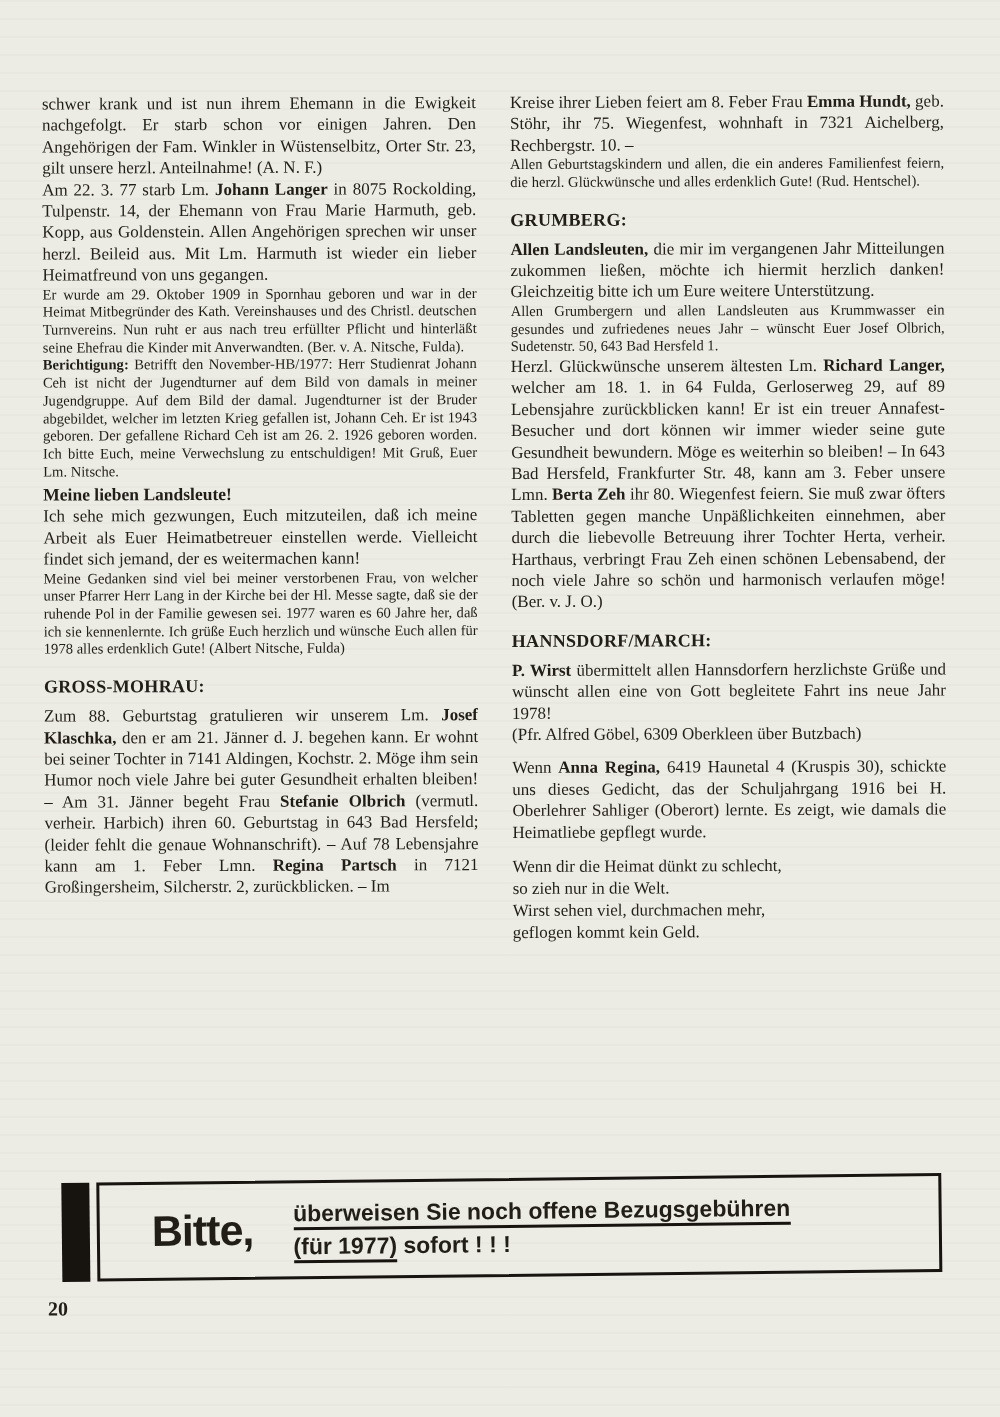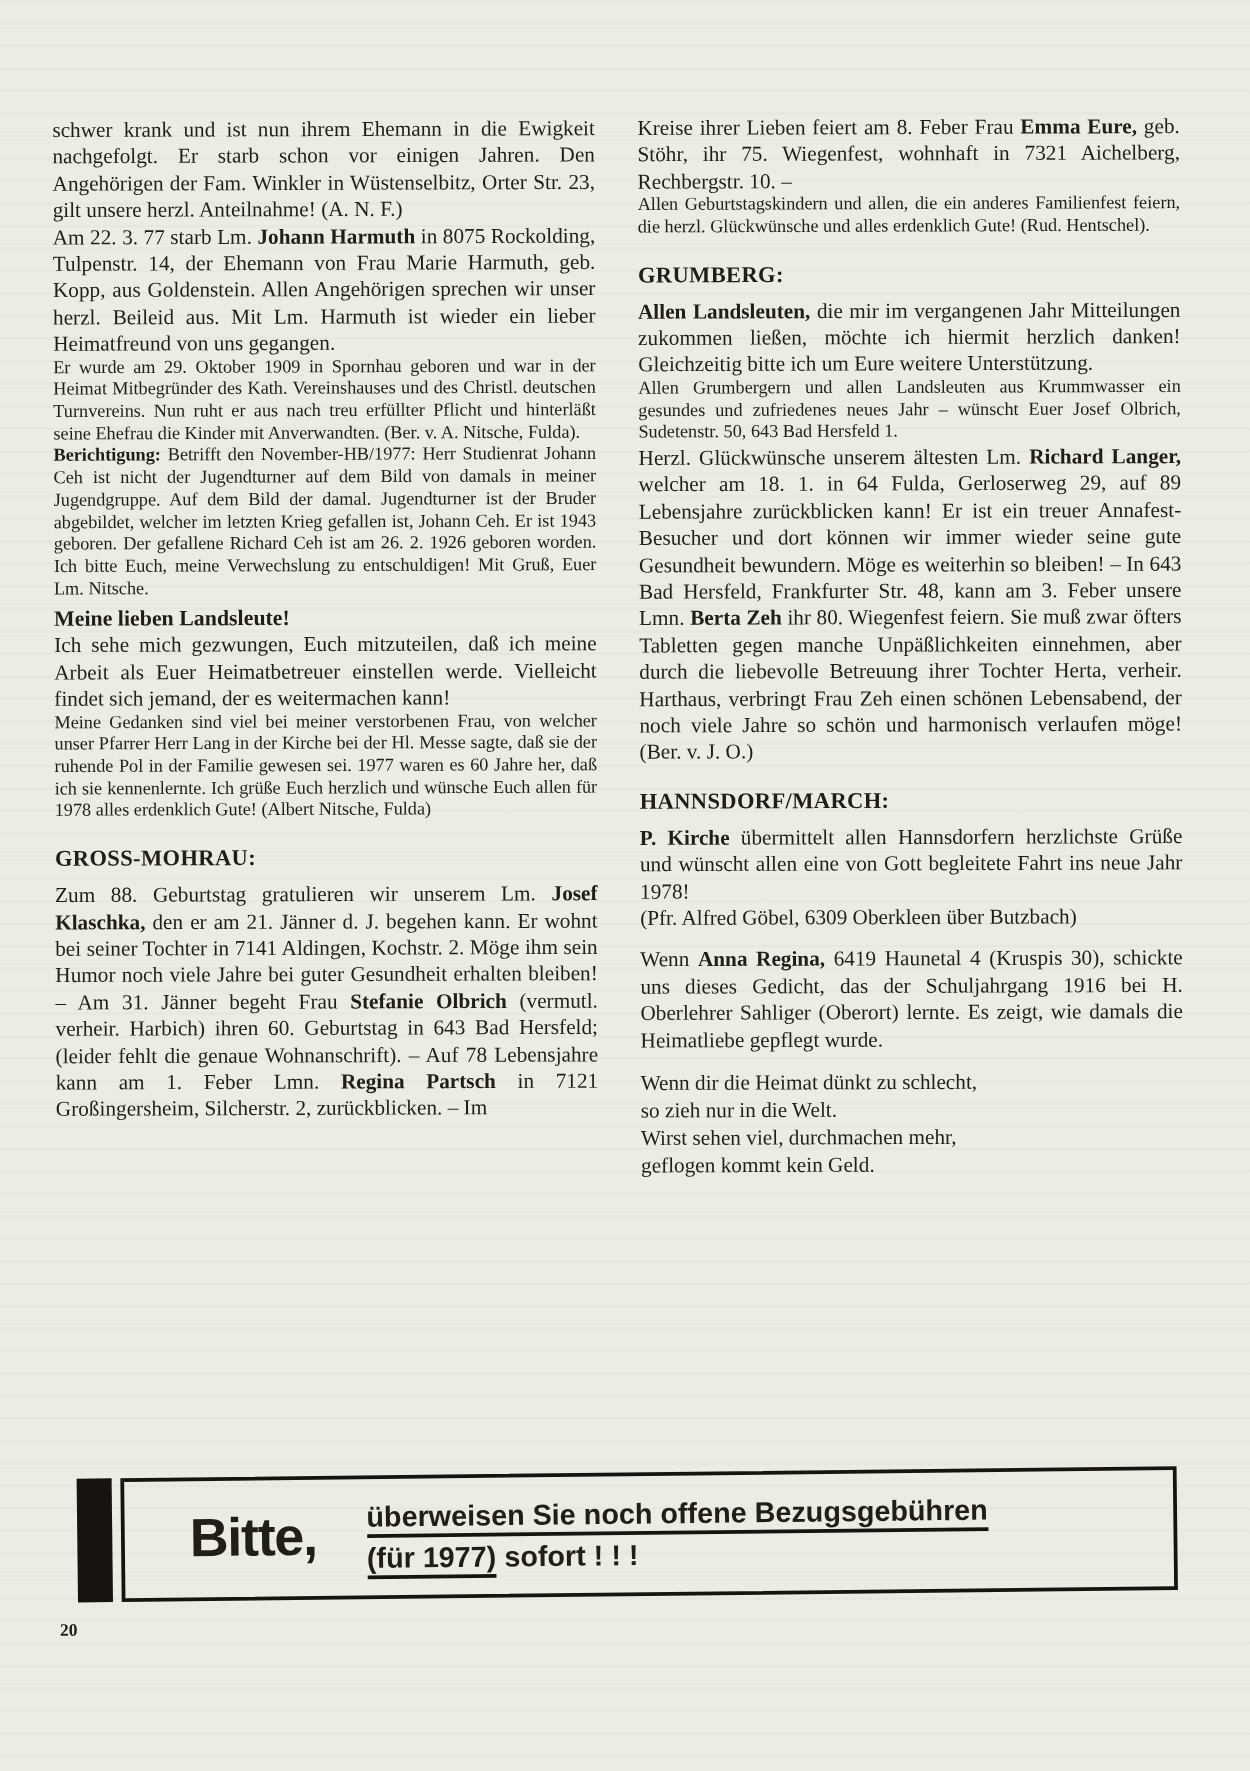--- a/index.html
+++ b/index.html
@@ -65,53 +65,53 @@
     white-space:nowrap;
   }
   .notice-text {
     font-weight:700; font-size:23px; line-height:33px;
     white-space:nowrap;
   }
   .u { border-bottom:3px solid #17140f; padding-bottom:1px; }
 
   .page-num {
     position:absolute; left:46px; top:1296px;
-    font-weight:700; font-size:14px;
+    font-weight:700; font-size:20px;
   }
 </style>
 </head>
 <body>
 
 <div class="bleed"></div>
 
 <div class="page">
 
   <div class="columns">
 
     <div class="col">
       <p class="para"><span>schwer krank und ist nun ihrem Ehemann in die Ewigkeit nachgefolgt. Er starb schon vor einigen Jahren. Den Angehörigen der Fam. Winkler in Wüstenselbitz, Orter Str. 23, gilt unsere herzl. Anteilnahme! (A. N. F.)</span></p>
-      <p class="para"><span>Am 22. 3. 77 starb Lm. </span><span class="b">Johann Harmuth</span><span> in 8075 Rockolding, Tulpenstr. 14, der Ehemann von Frau Marie Harmuth, geb. Kopp, aus Goldenstein. Allen Angehörigen sprechen wir unser herzl. Beileid aus. Mit Lm. Harmuth ist wieder ein lieber Heimatfreund von uns gegangen.</span></p>
+      <p class="para"><span>Am 22. 3. 77 starb Lm. </span><span class="b">Johann Langer</span><span> in 8075 Rockolding, Tulpenstr. 14, der Ehemann von Frau Marie Harmuth, geb. Kopp, aus Goldenstein. Allen Angehörigen sprechen wir unser herzl. Beileid aus. Mit Lm. Harmuth ist wieder ein lieber Heimatfreund von uns gegangen.</span></p>
       <p class="para small"><span>Er wurde am 29. Oktober 1909 in Spornhau geboren und war in der Heimat Mitbegründer des Kath. Vereinshauses und des Christl. deutschen Turnvereins. Nun ruht er aus nach treu erfüllter Pflicht und hinterläßt seine Ehefrau die Kinder mit Anverwandten. (Ber. v. A. Nitsche, Fulda).</span></p>
       <p class="para small"><span class="b">Berichtigung:</span><span> Betrifft den November-HB/1977: Herr Studienrat Johann Ceh ist nicht der Jugendturner auf dem Bild von damals in meiner Jugendgruppe. Auf dem Bild der damal. Jugendturner ist der Bruder abgebildet, welcher im letzten Krieg gefallen ist, Johann Ceh. Er ist 1943 geboren. Der gefallene Richard Ceh ist am 26. 2. 1926 geboren worden. Ich bitte Euch, meine Verwechslung zu entschuldigen! Mit Gruß, Euer Lm. Nitsche.</span></p>
       <p class="subheading">Meine lieben Landsleute!</p>
       <p class="para"><span>Ich sehe mich gezwungen, Euch mitzuteilen, daß ich meine Arbeit als Euer Heimatbetreuer einstellen werde. Vielleicht findet sich jemand, der es weitermachen kann!</span></p>
       <p class="para small"><span>Meine Gedanken sind viel bei meiner verstorbenen Frau, von welcher unser Pfarrer Herr Lang in der Kirche bei der Hl. Messe sagte, daß sie der ruhende Pol in der Familie gewesen sei. 1977 waren es 60 Jahre her, daß ich sie kennenlernte. Ich grüße Euch herzlich und wünsche Euch allen für 1978 alles erdenklich Gute! (Albert Nitsche, Fulda)</span></p>
       <h2 class="heading">GROSS-MOHRAU:</h2>
       <p class="para"><span>Zum 88. Geburtstag gratulieren wir unserem Lm. </span><span class="b">Josef Klaschka,</span><span> den er am 21. Jänner d. J. begehen kann. Er wohnt bei seiner Tochter in 7141 Aldingen, Kochstr. 2. Möge ihm sein Humor noch viele Jahre bei guter Gesundheit erhalten bleiben! – Am 31. Jänner begeht Frau </span><span class="b">Stefanie Olbrich</span><span> (vermutl. verheir. Harbich) ihren 60. Geburtstag in 643 Bad Hersfeld; (leider fehlt die genaue Wohnanschrift). – Auf 78 Lebensjahre kann am 1. Feber Lmn. </span><span class="b">Regina Partsch</span><span> in 7121 Großingersheim, Silcherstr. 2, zurückblicken. – Im</span></p>
     </div>
 
     <div class="col">
-      <p class="para"><span>Kreise ihrer Lieben feiert am 8. Feber Frau </span><span class="b">Emma Eure,</span><span> geb. Stöhr, ihr 75. Wiegenfest, wohnhaft in 7321 Aichelberg, Rechbergstr. 10. –</span></p>
+      <p class="para"><span>Kreise ihrer Lieben feiert am 8. Feber Frau </span><span class="b">Emma Hundt,</span><span> geb. Stöhr, ihr 75. Wiegenfest, wohnhaft in 7321 Aichelberg, Rechbergstr. 10. –</span></p>
       <p class="para small"><span>Allen Geburtstagskindern und allen, die ein anderes Familienfest feiern, die herzl. Glückwünsche und alles erdenklich Gute! (Rud. Hentschel).</span></p>
       <h2 class="heading">GRUMBERG:</h2>
       <p class="para"><span class="b">Allen Landsleuten,</span><span> die mir im vergangenen Jahr Mitteilungen zukommen ließen, möchte ich hiermit herzlich danken! Gleichzeitig bitte ich um Eure weitere Unterstützung.</span></p>
       <p class="para small"><span>Allen Grumbergern und allen Landsleuten aus Krummwasser ein gesundes und zufriedenes neues Jahr – wünscht Euer Josef Olbrich, Sudetenstr. 50, 643 Bad Hersfeld 1.</span></p>
       <p class="para"><span>Herzl. Glückwünsche unserem ältesten Lm. </span><span class="b">Richard Langer,</span><span> welcher am 18. 1. in 64 Fulda, Gerloserweg 29, auf 89 Lebensjahre zurückblicken kann! Er ist ein treuer Annafest-Besucher und dort können wir immer wieder seine gute Gesundheit bewundern. Möge es weiterhin so bleiben! – In 643 Bad Hersfeld, Frankfurter Str. 48, kann am 3. Feber unsere Lmn. </span><span class="b">Berta Zeh</span><span> ihr 80. Wiegenfest feiern. Sie muß zwar öfters Tabletten gegen manche Unpäßlichkeiten einnehmen, aber durch die liebevolle Betreuung ihrer Tochter Herta, verheir. Harthaus, verbringt Frau Zeh einen schönen Lebensabend, der noch viele Jahre so schön und harmonisch verlaufen möge! (Ber. v. J. O.)</span></p>
       <h2 class="heading">HANNSDORF/MARCH:</h2>
-      <p class="para"><span class="b">P. Kirche</span><span> übermittelt allen Hannsdorfern herzlichste Grüße und wünscht allen eine von Gott begleitete Fahrt ins neue Jahr 1978!</span></p>
+      <p class="para"><span class="b">P. Wirst</span><span> übermittelt allen Hannsdorfern herzlichste Grüße und wünscht allen eine von Gott begleitete Fahrt ins neue Jahr 1978!</span></p>
       <p class="para"><span>(Pfr. Alfred Göbel, 6309 Oberkleen über Butzbach)</span></p>
       <p class="para gap-top"><span>Wenn </span><span class="b">Anna Regina,</span><span> 6419 Haunetal 4 (Kruspis 30), schickte uns dieses Gedicht, das der Schuljahrgang 1916 bei H. Oberlehrer Sahliger (Oberort) lernte. Es zeigt, wie damals die Heimatliebe gepflegt wurde.</span></p>
       <div class="poem">
           <div>Wenn dir die Heimat dünkt zu schlecht,</div>
           <div>so zieh nur in die Welt.</div>
           <div>Wirst sehen viel, durchmachen mehr,</div>
           <div>geflogen kommt kein Geld.</div>
         </div>
     </div>
 

